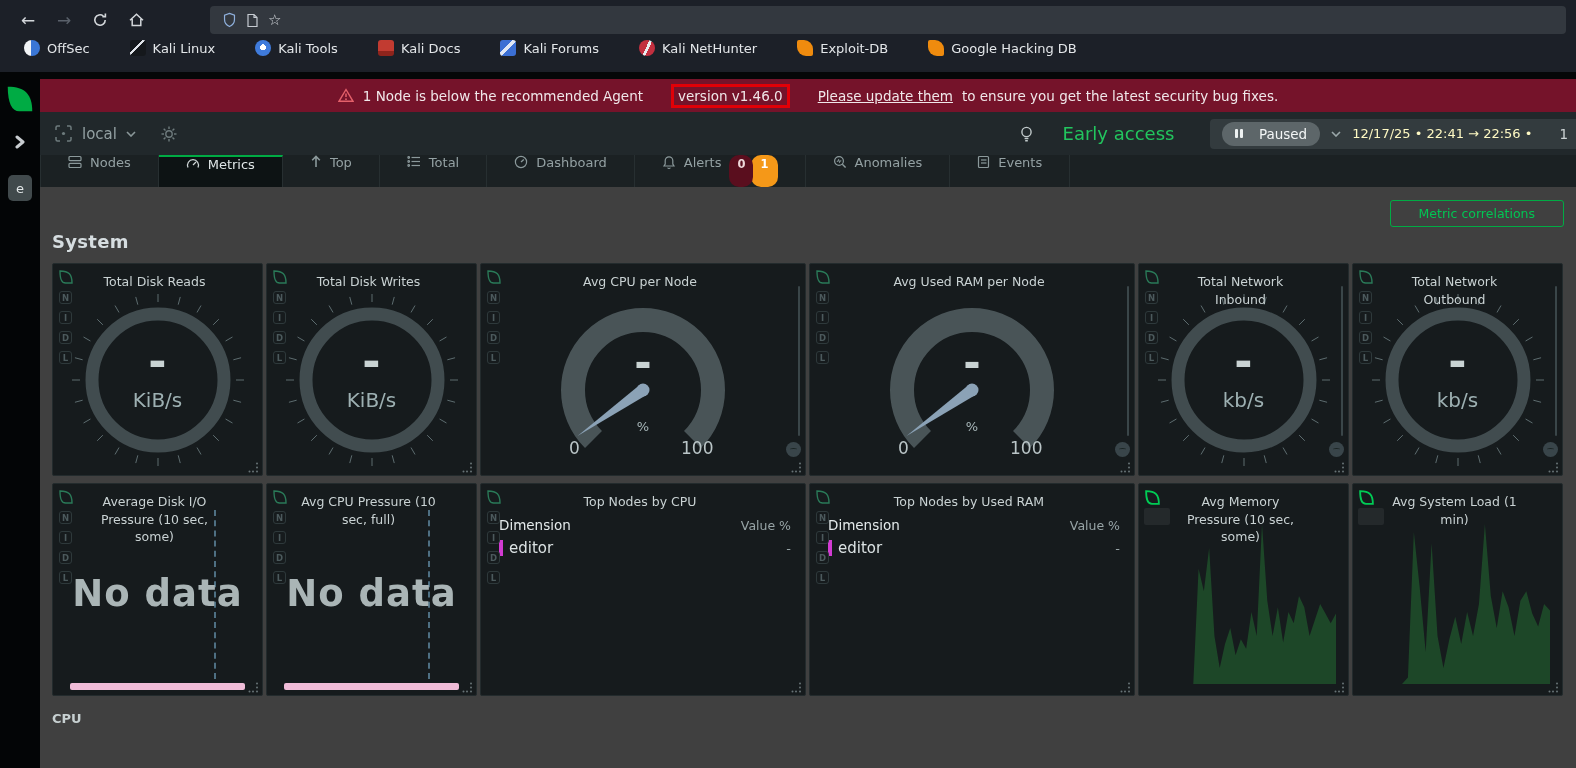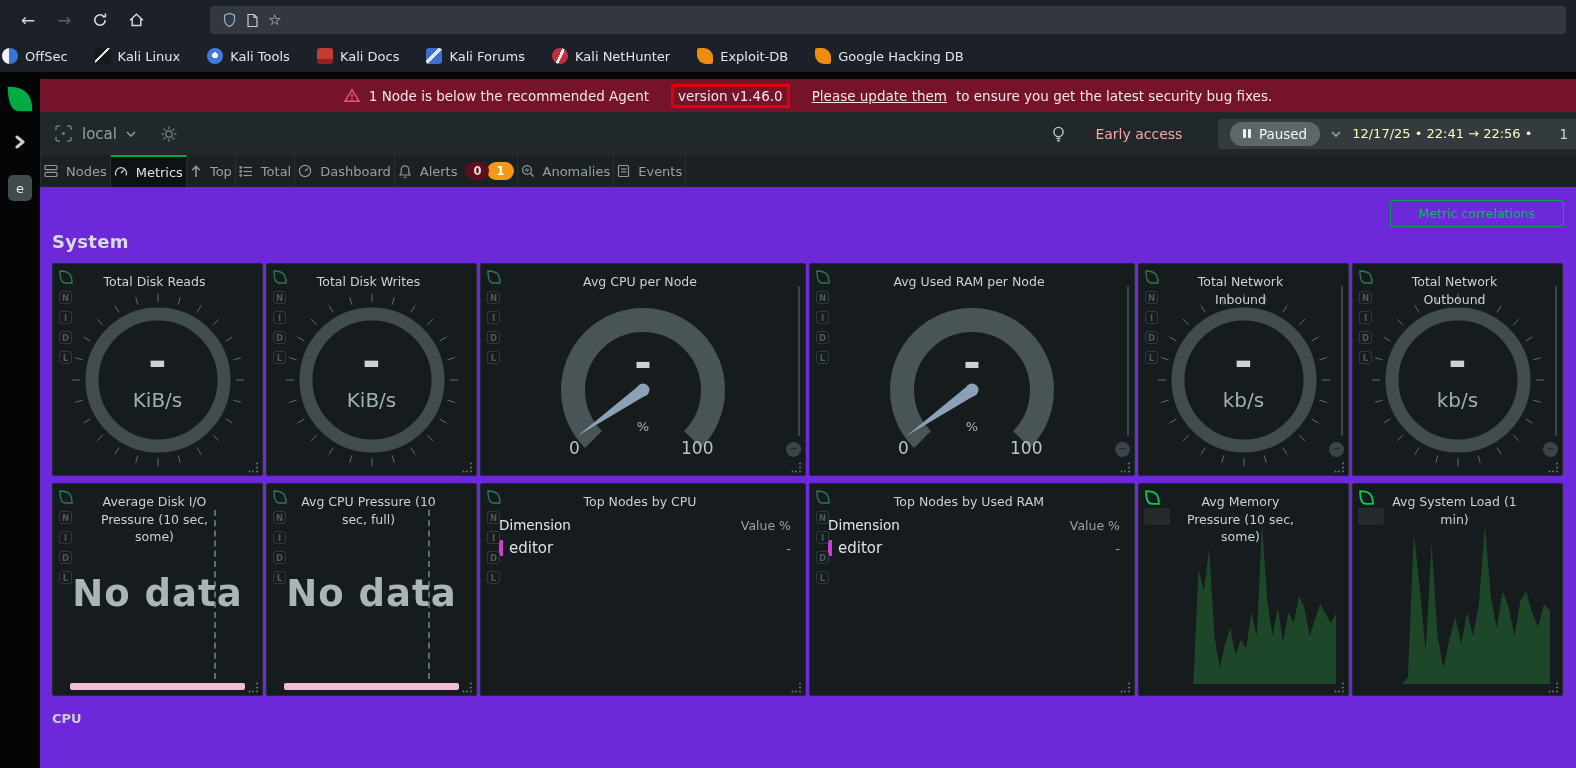--- a/index.html
+++ b/index.html
@@ -10,22 +10,22 @@
   .toolbar{height:40px;background:#1c2028;display:flex;align-items:center;padding:0 10px}
   .nav-btn{width:24px;height:24px;display:flex;align-items:center;justify-content:center;
            font-size:17px;color:#d3d7db;margin:0 6px;cursor:pointer}
   .nav-btn.disabled{color:#5a616b}
   .urlbar{flex:1;height:28px;margin-left:56px;background:#33383f;border-radius:4px;
           display:flex;align-items:center;padding:0 12px;gap:9px;overflow:hidden;position:relative}
   .url-text{font-size:14px;color:#b4bac1;white-space:nowrap;overflow:hidden;flex:1}
   .url-host{color:#e9ebee}
   .star{color:#d2d6db;font-size:15px;flex:0 0 auto;padding-right:2px}
 
-  .bookmarks{height:32px;background:#1c2028;display:flex;align-items:center;gap:27px;
-             padding:0 2px;font-size:13px;color:#e3e6e9}
+  .bookmarks{height:32px;background:#1c2028;display:flex;align-items:flex-start;gap:40px;
+             padding:0 24px;font-size:13px;color:#e3e6e9}
   .bm{display:flex;align-items:center;gap:7px;cursor:pointer;white-space:nowrap}
   .fav{width:16px;height:16px;border-radius:3px;flex:0 0 16px}
   .fav-offsec{border-radius:50%;background:linear-gradient(90deg,#f2f4f6 45%,#3a76d6 45%)}
   .fav-kali{background:linear-gradient(135deg,#15181c 38%,#dfe3e8 38% 50%,#15181c 50%)}
   .fav-tools{border-radius:50%;background:radial-gradient(circle at 50% 45%,#fff 0 3px,#3f7bdc 3px)}
   .fav-docs{background:linear-gradient(#c23b31 0 70%,#8f241c 70%)}
   .fav-forums{background:linear-gradient(135deg,#3b6fd4 40%,#dfe7f5 40% 55%,#3b6fd4 55%)}
   .fav-nethunter{border-radius:50%;background:linear-gradient(115deg,#c22f3f 45%,#e8ecef 45% 58%,#c22f3f 58%)}
   .fav-bird{background:#ef8b0e;border-radius:2px 9px 2px 9px}
 
@@ -34,49 +34,49 @@
   .side{width:40px;background:#030506;display:flex;flex-direction:column;align-items:center;flex:0 0 40px}
   .side .logo{margin-top:13px}
   .side .chev{margin-top:22px}
   .space-badge{margin-top:26px;width:24px;height:26px;background:#414a4c;border-radius:5px;
                color:#e2e7e8;font-size:13px;display:flex;align-items:center;justify-content:center;cursor:pointer}
   .main-col{flex:1;display:flex;flex-direction:column;min-width:0}
   .gap{height:7px;background:#050708}
 
   .banner{height:33px;background:#75132a;display:flex;align-items:center;justify-content:center;
           gap:9px;font-size:13.5px;color:#f0e7e9;white-space:nowrap}
-  .anno{border:3px solid #e10007;padding:1px 4px;margin:0 13px}
+  .anno{border:3px solid #e10007;padding:1px 4px;margin:0 19px}
   .banner .lnk{text-decoration:underline;cursor:pointer}
 
   .nd-header{height:43px;background:#21282b;display:flex;align-items:center;padding:0 14px;overflow:hidden}
   .node-sel{display:flex;align-items:center;gap:9px;cursor:pointer}
   .node-label{font-size:15px;color:#93a0a2}
   .hdr-gear{margin-left:24px;cursor:pointer}
   .hdr-right{margin-left:auto;display:flex;align-items:center}
-  .early{font-size:14px;color:#fca5a5;margin:0 36px 0 28px;cursor:pointer}
+  .early{font-size:18px;color:#22c55e;margin:0 36px 0 28px;cursor:pointer}
   .time-box{background:#333b3e;height:30px;border-radius:4px;display:flex;align-items:center;
             gap:11px;padding:0 12px;margin-right:-18px;white-space:nowrap}
   .pause-pill{background:#5d6669;height:24px;border-radius:12px;display:flex;align-items:center;
-              gap:8px;padding:0 13px;color:#f3f6f6;font-size:13.5px;cursor:pointer}
+              gap:16px;padding:0 13px;color:#f3f6f6;font-size:13.5px;cursor:pointer}
   .pause-bars{display:flex;gap:2.5px}
   .pause-bars i{width:2.5px;height:9px;background:#eef2f2;border-radius:1px}
   .date-text{font-size:13px;color:#fef9c3;cursor:pointer}
   .date-clip{font-size:13.5px;color:#ccd3d4;margin-left:16px}
 
   .nd-tabs{height:32px;background:#1b2123;display:flex;align-items:stretch}
-  .tab{display:flex;align-items:center;gap:8px;padding:0 3px;font-size:13px;color:#94a1a3;
+  .tab{display:flex;gap:8px;padding:0 27px;font-size:13px;color:#94a1a3;
        border-right:1px solid #272f31;cursor:pointer}
   .tab:first-child{border-left:1px solid #272f31}
   .tab.active{background:#0d1314;color:#dfe6e7;border-top:2px solid #00ab44}
   .badge0{background:#5a0e1e;color:#eed7da;border-radius:10px;padding:2px 8px;font-size:11.5px;
           position:relative;z-index:2;font-weight:bold}
   .badge1{background:#f59818;color:#fff;border-radius:10px;padding:2px 9px;font-size:11.5px;
           margin-left:-10px;font-weight:bold}
 
-  .content{flex:1;position:relative;background:#6d28d9;padding-left:12px;overflow:hidden}
+  .content{flex:1;position:relative;background:#404040;padding-left:12px;overflow:hidden}
   .mc-btn{position:absolute;top:13px;right:12px;border:1px solid #00ab44;color:#00c553;
           background:transparent;font-size:12.5px;padding:5px 28px;border-radius:3px;cursor:pointer;
           font-family:inherit}
   .section-title{margin-top:44px;font-size:18px;font-weight:bold;color:#d6dde0;letter-spacing:.3px}
   .grid{margin-top:11px;display:grid;grid-template-columns:211px 211px 326px 326px 211px 211px;
         grid-auto-rows:213px;gap:7px 3px;width:1511px}
   .card{background:#161b1d;border:1px solid #232b2d;border-radius:2px;position:relative;overflow:hidden}
   .card-title{position:absolute;top:9px;left:34px;right:40px;text-align:center;font-size:12.5px;
               color:#c9d2d3;line-height:1.4;z-index:2}
   .leaf{position:absolute;top:5px;left:5px;z-index:2}

